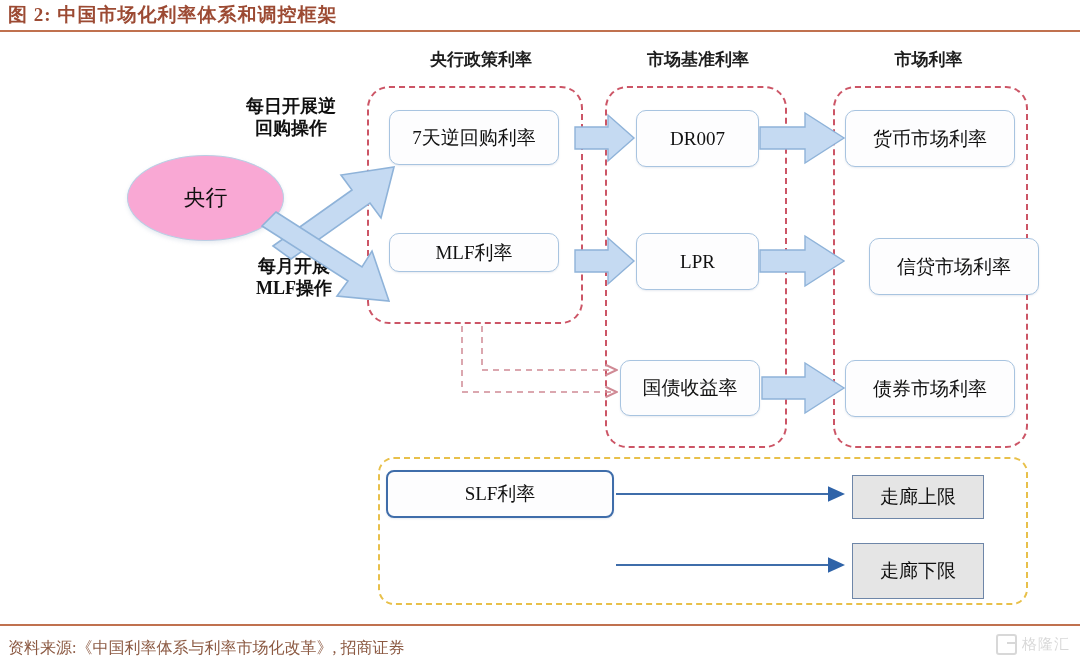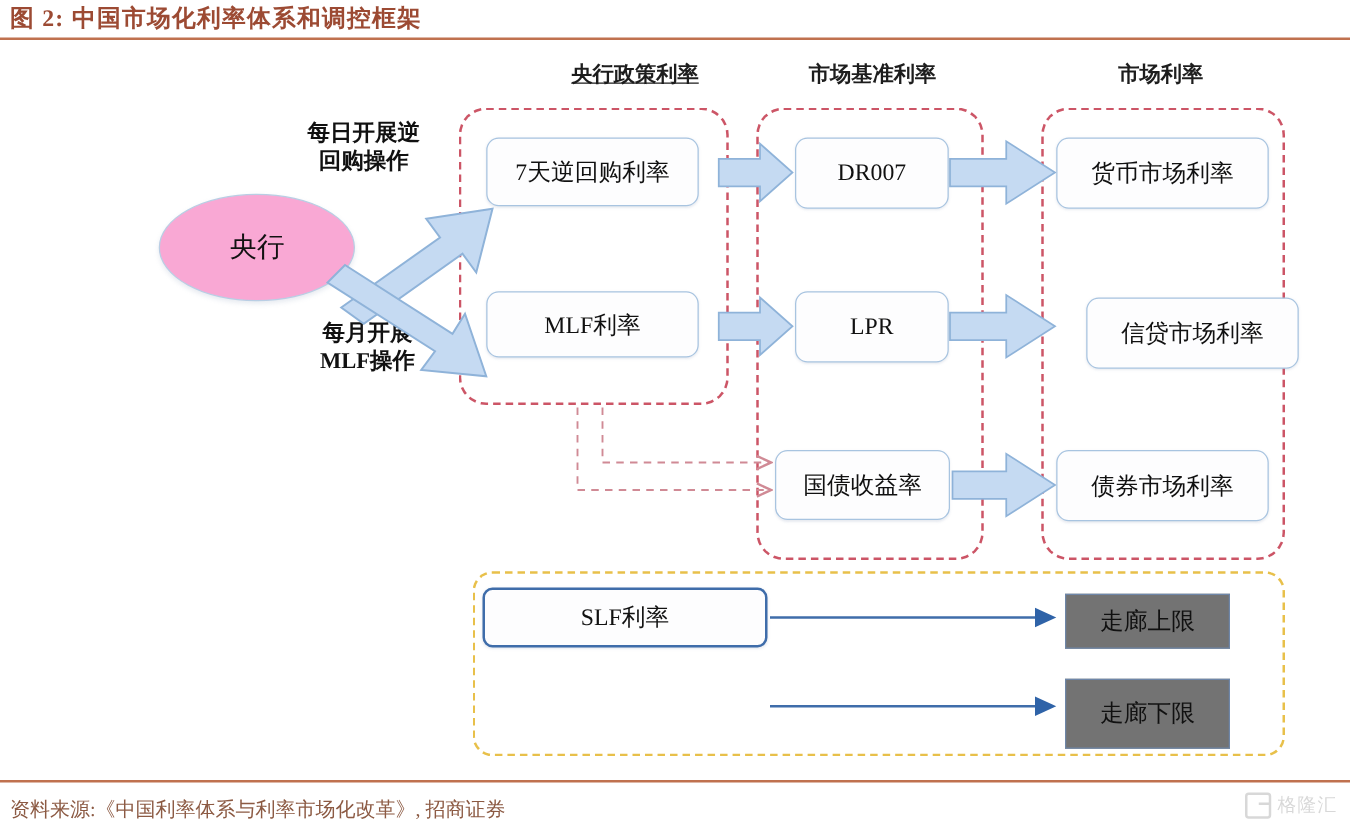--- a/index.html
+++ b/index.html
@@ -58,21 +58,21 @@
     border-radius:10px;
     background:#fdfdfe;
     display:flex;align-items:center;justify-content:center;
     font-size:19px;color:#111;white-space:nowrap;
     box-shadow:0 1px 2px rgba(120,140,170,.18);
   }
   .node.strong{
     border:2px solid #3f6daa;border-radius:8px;font-size:19px;
   }
   .node.plain{
-    border:1.4px solid #6e86a8;border-radius:0;background:#737373;
+    border:1.4px solid #6e86a8;border-radius:0;background:#e5e5e5;
     box-shadow:none;font-size:19px;
   }
 
   
   .ellipse{
     position:absolute;box-sizing:border-box;
     border:1.6px solid #b9cee4;border-radius:50%;
     background:#f9a8d4;
     display:flex;align-items:center;justify-content:center;
     font-size:22px;color:#111;
@@ -108,21 +108,21 @@
 </head>
 <body>
 
 <div class="stage">
 
   <div class="fig-title">
     <span class="num">图 2:</span><span>中国市场化利率体系和调控框架</span>
   </div>
   <div class="title-rule"></div>
 
-  <div class="col-cap" style="left:408px;top:48px;width:200px;text-decoration:underline;">央行政策利率</div>
+  <div class="col-cap" style="left:381px;top:48px;width:200px;">央行政策利率</div>
   <div class="col-cap" style="left:856px;top:48px;width:145px;">市场利率</div>
   <div class="col-cap" style="left:608px;top:48px;width:180px;">市场基准利率</div>
 
   <div class="dash-red" style="left:367px;top:86px;width:216px;height:238px;"></div>
   <div class="dash-red" style="left:605px;top:86px;width:182px;height:362px;"></div>
   <div class="dash-red" style="left:833px;top:86px;width:195px;height:362px;"></div>
   <div class="dash-yellow" style="left:378px;top:457px;width:650px;height:148px;"></div>
 
   <div class="ellipse" style="left:127px;top:155px;width:157px;height:86px;">
     <span>央行</span>
@@ -186,21 +186,21 @@
       <line x1="616" y1="494" x2="842" y2="494" stroke="#3f6daa" stroke-width="2" marker-end="url(#thinHead)"></line>
     </g>
     <g>
       <line x1="616" y1="565" x2="842" y2="565" stroke="#3f6daa" stroke-width="2" marker-end="url(#thinHead)"></line>
     </g>
   </svg>
 
   <div class="node" style="left:389px;top:110px;width:170px;height:55px;">
     <span>7天逆回购利率</span>
   </div>
-  <div class="node" style="left:389px;top:233px;width:170px;height:53px;">
+  <div class="node" style="left:389px;top:233px;width:170px;height:39px;">
     <span>MLF利率</span>
   </div>
 
   <div class="node" style="left:636px;top:110px;width:123px;height:57px;">
     <span>DR007</span>
   </div>
   <div class="node" style="left:636px;top:233px;width:123px;height:57px;">
     <span>LPR</span>
   </div>
   <div class="node" style="left:620px;top:360px;width:140px;height:56px;">

